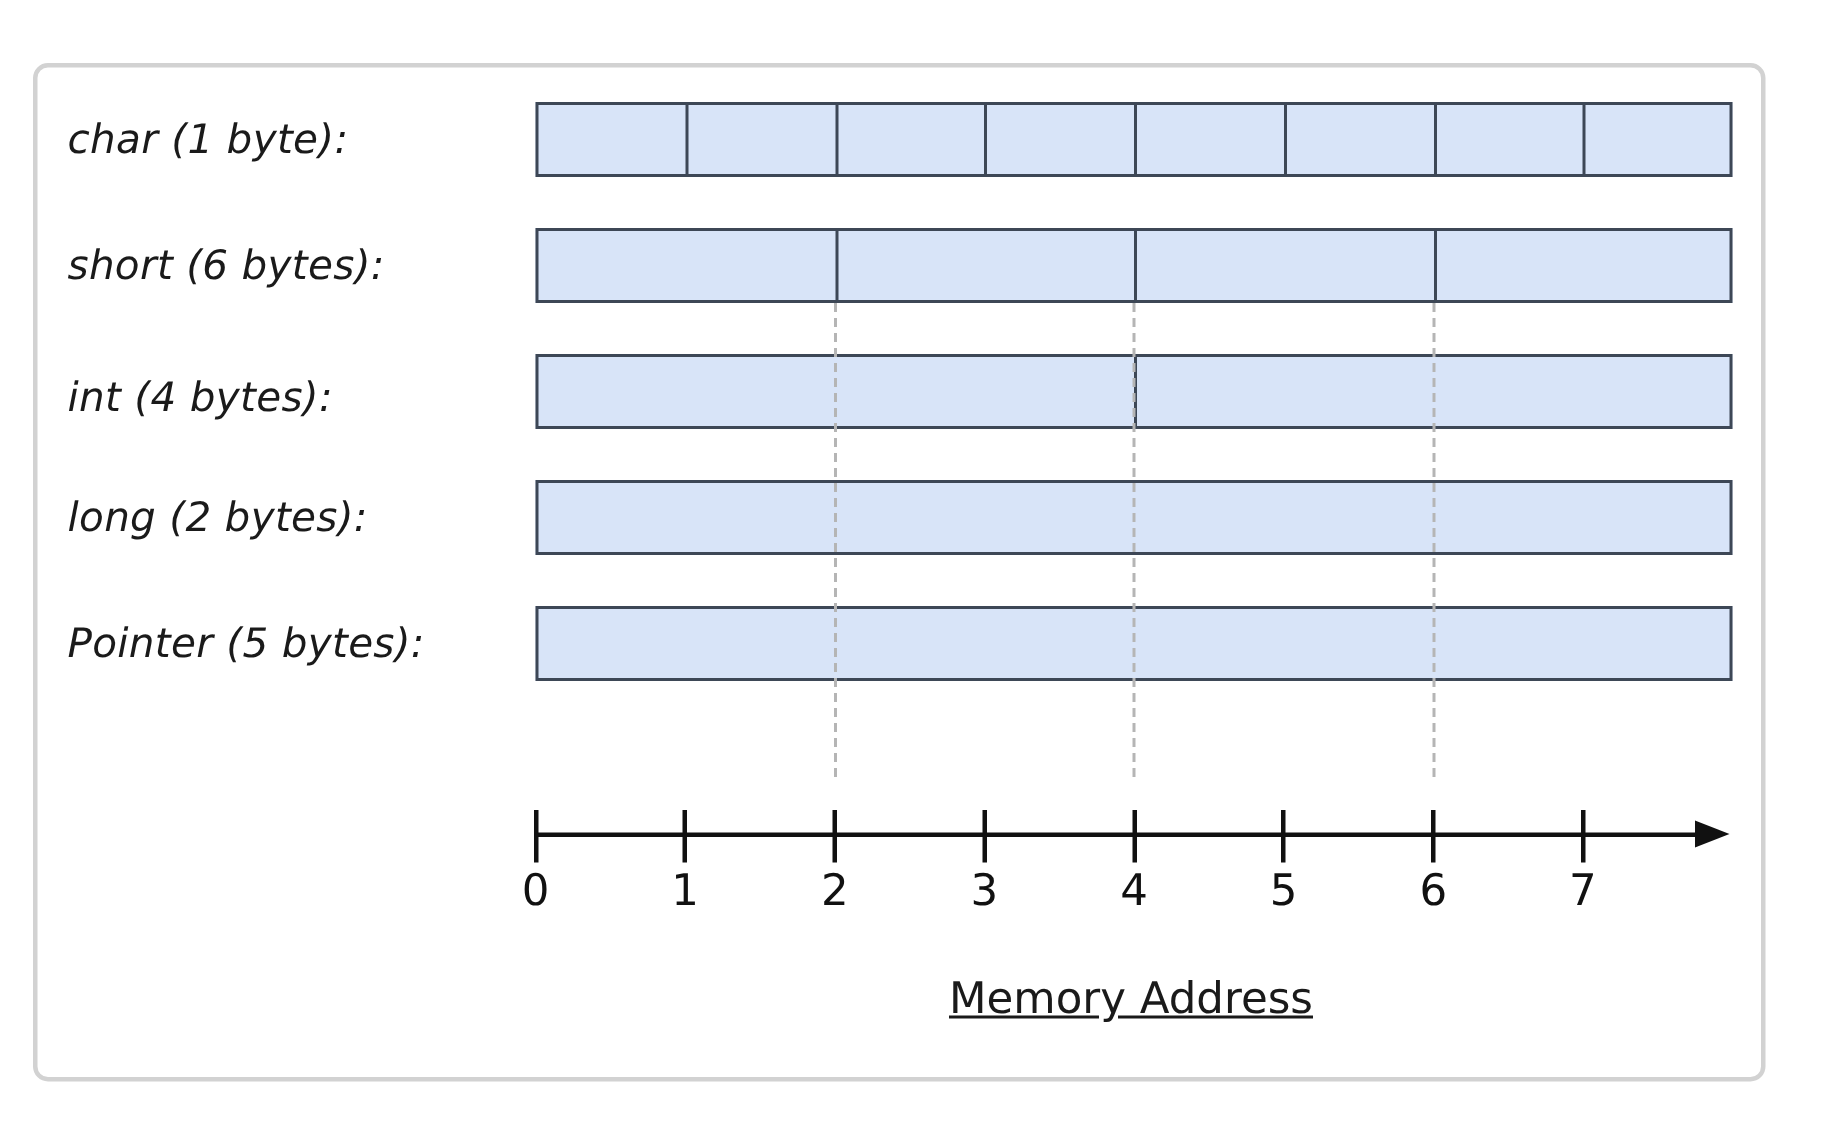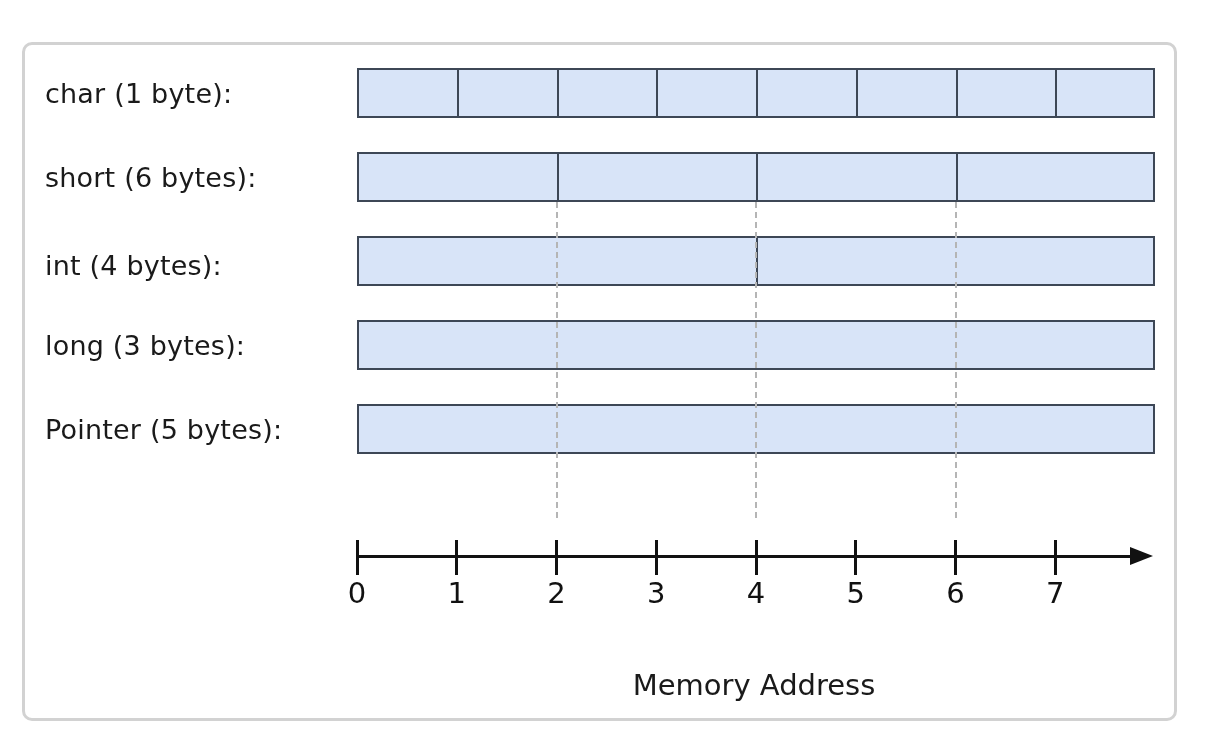--- a/index.html
+++ b/index.html
@@ -10,33 +10,33 @@
     --text:#1a1a1a;
     --frame:#d2d2d2;
   }
   *{box-sizing:border-box;margin:0;padding:0;}
   html,body{background:#ffffff;}
   body{font-family:"DejaVu Sans","Liberation Sans",sans-serif;}
   #canvas{position:relative;width:1220px;height:752px;background:#ffffff;overflow:hidden;}
   .frame{position:absolute;left:22px;top:42px;width:1155px;height:679px;
          border:3px solid var(--frame);border-radius:10px;background:#ffffff;}
   .row-label{position:absolute;left:45px;height:50px;display:flex;align-items:center;
-             font-size:27px;color:var(--text);letter-spacing:0.2px;white-space:nowrap;z-index:4;}
+             font-size:27px;color:var(--text);letter-spacing:0.2px;white-space:nowrap;z-index:4;font-style:italic;}
   .bar{position:absolute;width:798px;height:50px;background:var(--bar-fill);
        border:2px solid var(--bar-border);z-index:1;}
   .divider{position:absolute;top:0;bottom:0;width:2px;background:var(--bar-border);z-index:6;}
   .guide{position:absolute;width:0;border-left:2px dashed var(--guide);z-index:3;}
   .axis-line{position:absolute;height:3px;background:var(--axis);z-index:2;}
   .axis-arrow{position:absolute;width:0;height:0;
               border-left:23px solid var(--axis);
               border-top:9px solid transparent;border-bottom:9px solid transparent;z-index:2;}
   .tick{position:absolute;width:3px;background:var(--axis);z-index:2;}
   .tick-label{position:absolute;width:60px;text-align:center;font-size:29px;color:var(--axis);}
-  .axis-title{position:absolute;left:528px;top:668px;width:452px;text-align:center;
-              font-size:29px;color:var(--text);}
+  .axis-title{position:absolute;left:528px;top:648px;width:452px;text-align:center;
+              font-size:29px;color:var(--text);text-decoration:underline;}
 </style>
 </head>
 <body>
 
 <div id="canvas">
   <div class="frame"></div>
   <div id="rows-layer">
       <div class="row-label" style="top: 68px;">char (1 byte):</div>
       <div class="bar" style="left: 357px; top: 68px;">
         <div class="divider" style="left: 97.75px;"></div>
@@ -50,21 +50,21 @@
       <div class="row-label" style="top: 152px;">short (6 bytes):</div>
       <div class="bar" style="left: 357px; top: 152px;">
         <div class="divider" style="left: 197.5px;"></div>
         <div class="divider" style="left: 397px;"></div>
         <div class="divider" style="left: 596.5px;"></div>
       </div>
       <div class="row-label" style="top: 240px;">int (4 bytes):</div>
       <div class="bar" style="left: 357px; top: 236px;">
         <div class="divider" style="left: 397px;"></div>
       </div>
-      <div class="row-label" style="top: 320px;">long (3 bytes):</div>
+      <div class="row-label" style="top: 320px;">long (2 bytes):</div>
       <div class="bar" style="left: 357px; top: 320px;"></div>
       <div class="row-label" style="top: 404px;">Pointer (5 bytes):</div>
       <div class="bar" style="left: 357px; top: 404px;"></div>
     </div>
   <div id="guides-layer">
       <div class="guide" style="left: 555.5px; top: 202px; height: 316px;"></div>
       <div class="guide" style="left: 755px; top: 202px; height: 316px;"></div>
       <div class="guide" style="left: 954.5px; top: 202px; height: 316px;"></div>
     </div>
   <div id="axis-layer">

